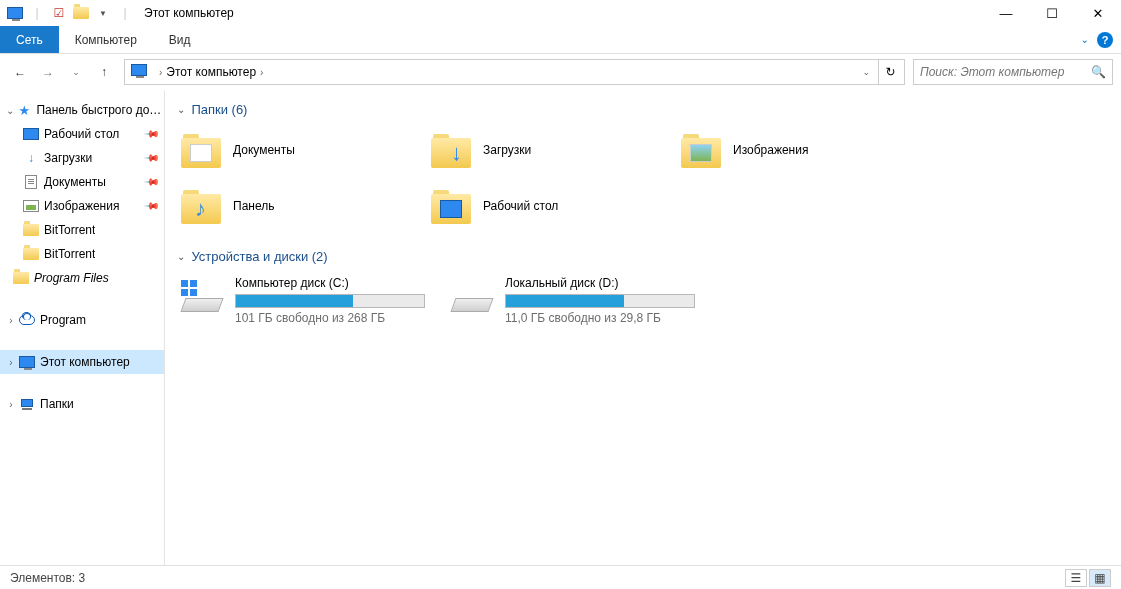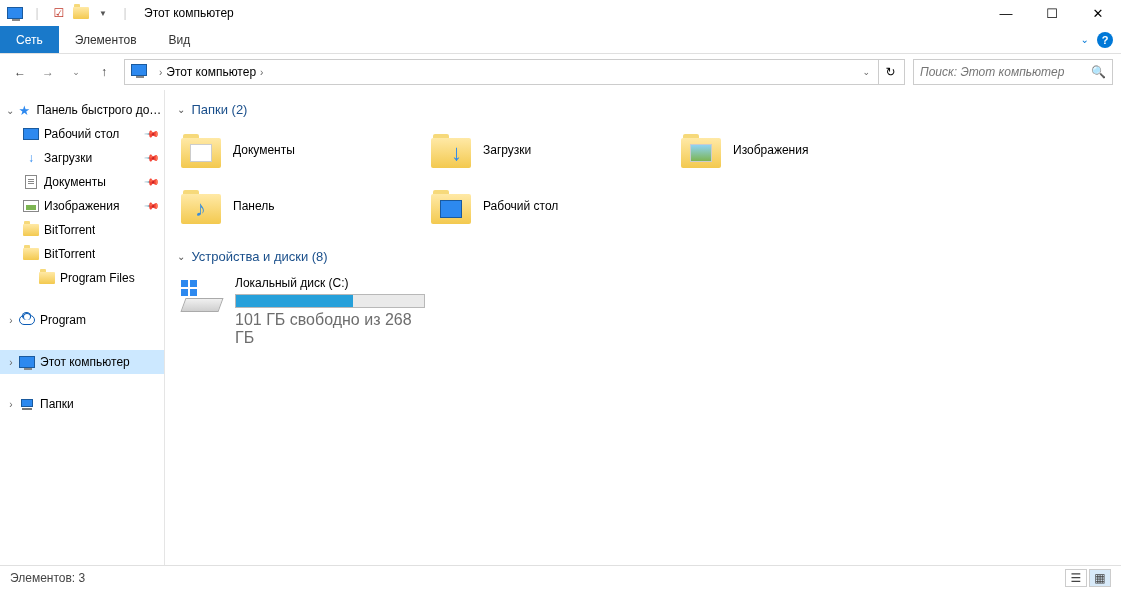--- a/index.html
+++ b/index.html
@@ -59,21 +59,21 @@
 .folder-inner { position: absolute; width: 22px; height: 18px; left: 9px; top: 14px; background: #fff; border: 1px solid #ccc; }
 .folder-label { font-size: 12px; }
 
 .drive-grid { display: flex; flex-wrap: wrap; }
 .drive-item { width: 260px; display: flex; align-items: flex-start; padding: 4px; margin-right: 10px; }
 .drive-icon { width: 42px; height: 42px; margin-right: 12px; position: relative; }
 .drive-body { flex: 1; }
 .drive-name { font-size: 12px; margin-bottom: 4px; }
 .drive-bar { width: 190px; height: 14px; border: 1px solid #b8b8b8; background: #eaeaea; margin-bottom: 3px; }
 .drive-fill { height: 100%; background: #26a0da; }
-.drive-free { font-size: 16px; color: #6d6d6d; }
+.drive-free { font-size: 12px; color: #6d6d6d; }
 
 
 .statusbar { position: absolute; bottom: 0; left: 0; right: 0; height: 24px; border-top: 1px solid #e0e0e0; display: flex; align-items: center; padding: 0 10px; font-size: 12px; color: #444; }
 .statusbar .views { margin-left: auto; display: flex; gap: 2px; }
 .view-btn { width: 22px; height: 18px; border: 1px solid #ccc; display: flex; align-items: center; justify-content: center; }
 
 
 .i-monitor { width: 16px; height: 12px; background: #2d89ef; border: 1px solid #1a5a9e; position: relative; }
 .i-monitor::after { content: ""; position: absolute; left: 4px; bottom: -3px; width: 8px; height: 2px; background: #888; }
 .i-folder-sm { width: 16px; height: 12px; background: linear-gradient(180deg,#ffe9a6,#f3c94f); border-radius: 1px; position: relative; }
@@ -117,21 +117,21 @@
   <div class="title">Этот компьютер</div>
   <div class="win-controls">
     <div>—</div>
     <div>☐</div>
     <div>✕</div>
   </div>
 </div>
 
 <div class="ribbon">
   <div class="file-tab">Сеть</div>
-  <div class="ribbon-tab">Элементов</div>
+  <div class="ribbon-tab">Компьютер</div>
   <div class="ribbon-tab">Вид</div>
   <div class="ribbon-right">
     <span style="color:#0078d7;font-size:10px;">⌄</span>
     <div class="help-icon">?</div>
   </div>
 </div>
 
 <div class="navbar">
   <div class="nav-arrow enabled">←</div>
   <div class="nav-arrow">→</div>
@@ -194,21 +194,21 @@
           <div class="i-folder-sm"></div>
         </span>
       <span class="tree-label">BitTorrent</span>
     </div>
     <div class="tree-item" style="padding-left:22px;">
       <span class="tree-icon">
           <div class="i-folder-sm"></div>
         </span>
       <span class="tree-label">BitTorrent</span>
     </div>
-    <div class="tree-item" style="padding-left:38px;">
+    <div class="tree-item" style="padding-left:12px;font-style:italic;">
       <span class="tree-icon">
           <div class="i-folder-sm"></div>
         </span>
       <span class="tree-label">Program Files</span>
     </div>
     <div class="tree-spacer"></div>
     <div class="tree-item">
       <span class="tree-expand">›</span>
       <span class="tree-icon">
           <div class="i-cloud"></div>
@@ -232,21 +232,21 @@
             <div class="nbar"></div>
           </div>
         </span>
       <span class="tree-label">Папки</span>
     </div>
   </div>
 
   <div class="content">
     <div class="group-header">
       <span class="chev">⌄</span>
-      <span>Папки (2)</span>
+      <span>Папки (6)</span>
     </div>
     <div class="folder-grid">
       <div class="folder-item">
         <div class="folder-icon">
             <div class="folder-tab"></div>
             <div class="folder-back"></div>
             <div class="folder-inner"></div>
           </div>
         <span class="folder-label">Документы</span>
       </div>
@@ -279,41 +279,53 @@
             <div class="folder-tab"></div>
             <div class="folder-back"></div>
             <div class="folder-inner" style="background:#2d89ef;border-color:#1a5a9e;"></div>
           </div>
         <span class="folder-label">Рабочий стол</span>
       </div>
     </div>
 
     <div class="group-header">
       <span class="chev">⌄</span>
-      <span>Устройства и диски (8)</span>
+      <span>Устройства и диски (2)</span>
     </div>
     <div class="drive-grid">
       <div class="drive-item">
         <div class="drive-icon">
           <div class="win-flag">
               <span></span>
               <span></span>
               <span></span>
               <span></span>
             </div>
           <div class="hdd-shape"></div>
         </div>
         <div class="drive-body">
-          <div class="drive-name">Локальный диск (C:)</div>
+          <div class="drive-name">Компьютер диск (C:)</div>
           <div class="drive-bar">
               <div class="drive-fill" style="width:62%;"></div>
             </div>
           <div class="drive-free">101 ГБ свободно из 268 ГБ</div>
         </div>
       </div>
+      <div class="drive-item">
+        <div class="drive-icon">
+          <div class="hdd-shape"></div>
+        </div>
+        <div class="drive-body">
+          <div class="drive-name">Локальный диск (D:)</div>
+          <div class="drive-bar">
+              <div class="drive-fill" style="width:63%;"></div>
+            </div>
+          <div class="drive-free">11,0 ГБ свободно из 29,8 ГБ</div>
+        </div>
+      </div>
     </div>
   </div>
 </div>
 
 <div class="statusbar">
   <span>Элементов: 3</span>
   <div class="views">
     <div class="view-btn">☰</div>
     <div class="view-btn" style="background:#d8eaf9;">▦</div>
   </div>

